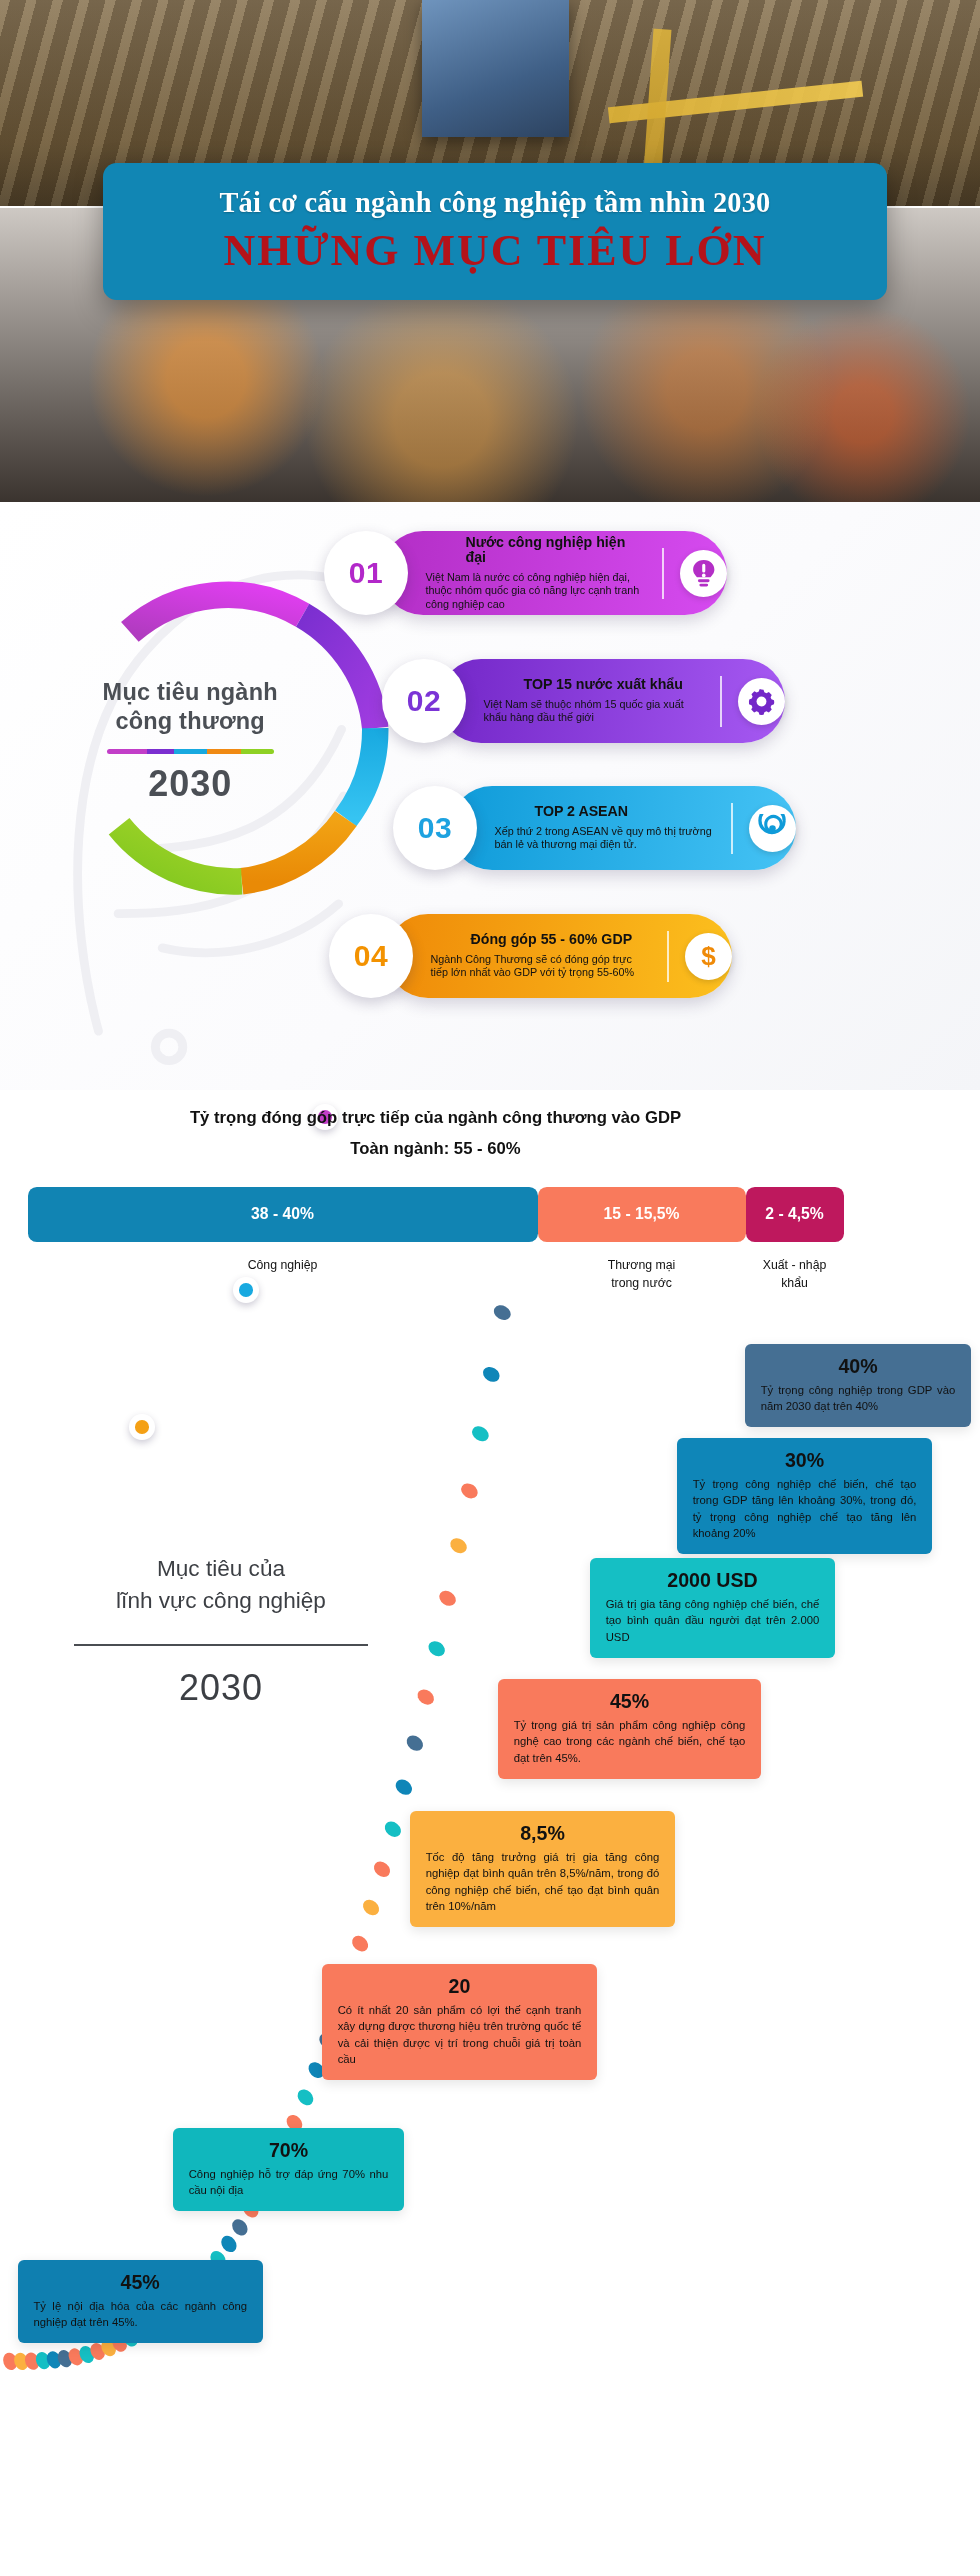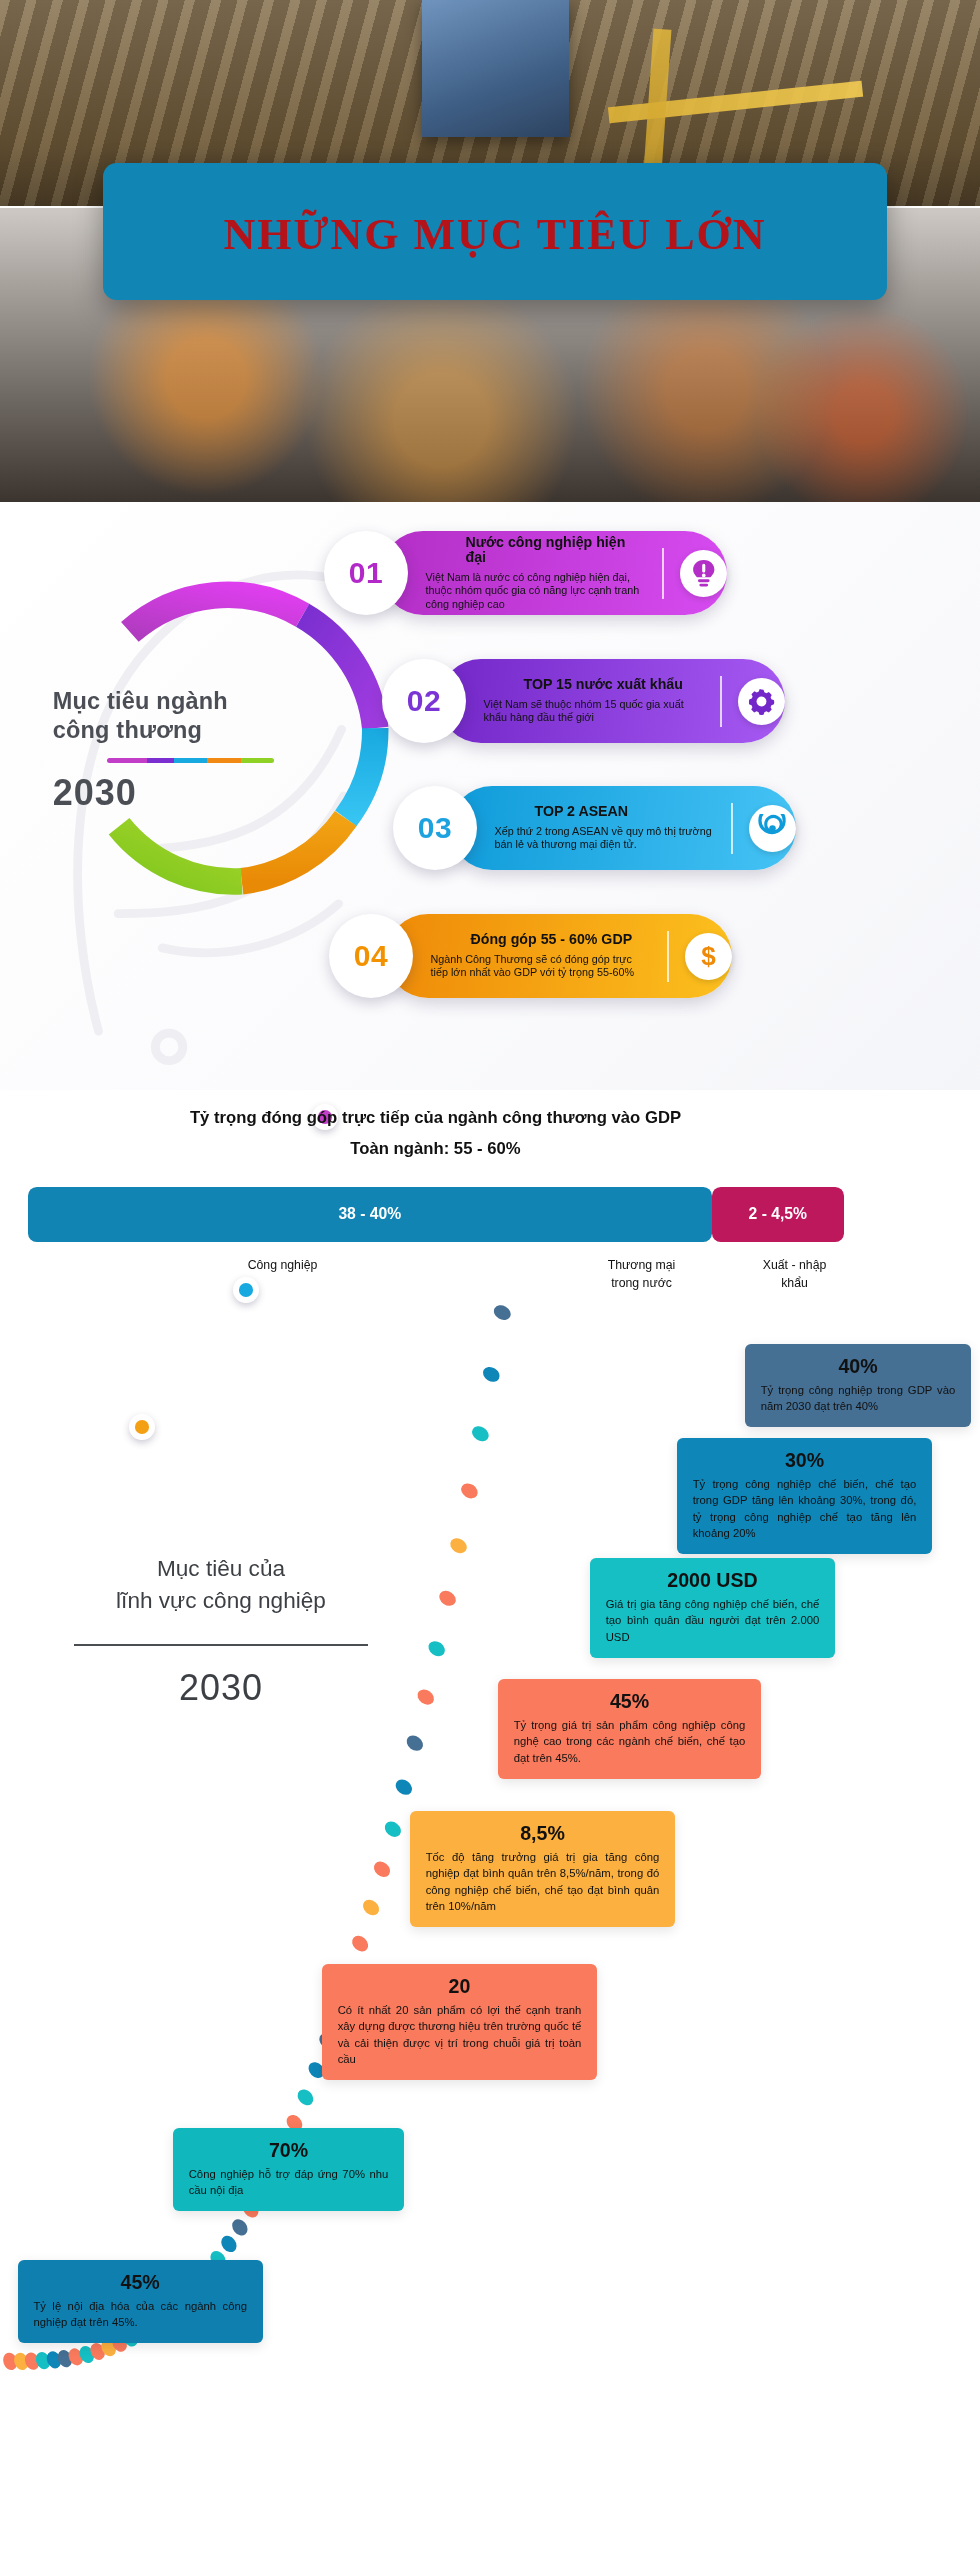--- a/index.html
+++ b/index.html
@@ -71,21 +71,21 @@
     margin-top: 5.9px;
   }
 
   
   .goals { position: relative; width:981px; height: 588px; background:
       linear-gradient(135deg,#ffffff 0%,#fbfbfd 55%,#f4f5f8 100%); }
 
   .donut-wrap { position:absolute; left: 17.7px; top: 21.6px; width: 422px; height: 422px; }
   .donut-svg { position:absolute; left:0; top:0; }
   .donut-center {
-    position:absolute; left: 35px; top: 163px; width: 275px; text-align:left;
+    position:absolute; left: 35px; top: 154px; width: 275px; text-align:center;
   }
   .donut-title { font-size: 23.5px; font-weight:700; color:#4b4f55; line-height:1.25; letter-spacing:0.2px;}
   .donut-rule {
     width: 167px; height: 4.9px; margin: 12.7px auto 8.8px; border-radius: 2.9px;
     background: linear-gradient(90deg,#c23ec8 0%,#c23ec8 24%,#7b2fd0 24%,#7b2fd0 40%,
                 #18a9e0 40%,#18a9e0 60%,#f08a14 60%,#f08a14 80%,#8fd124 80%,#8fd124 100%);
   }
   .donut-year { font-size: 36px; font-weight:700; color:#4b4f55; letter-spacing:1px; }
 
   .goal-row { position:absolute; display:flex; align-items:center; }
@@ -153,20 +153,21 @@
 
 <div class="page">
 
   <div class="hero">
     <div class="hero-photo"></div>
     <div class="hero-machine"></div>
     <div class="hero-beam"></div>
     <div class="hero-beam2"></div>
 
     <div class="title-card">
+      <div class="title-line1">Tái cơ cấu ngành công nghiệp tầm nhìn 2030</div>
       <div class="title-line2">NHỮNG MỤC TIÊU LỚN</div>
     </div>
   </div>
 
   <div class="goals">
 
     <svg class="dots-svg" width="981" height="588" viewBox="0 0 1000 600">
       <path d="M100,540 C70,430 60,250 150,150 C230,60 330,60 395,100" fill="none" stroke="#efeff3" stroke-width="9" stroke-linecap="round"></path>
       <path d="M165,455 C230,470 300,450 345,410" fill="none" stroke="#efeff3" stroke-width="9" stroke-linecap="round"></path>
       <path d="M120,420 C200,420 290,410 350,300" fill="none" stroke="#efeff3" stroke-width="9" stroke-linecap="round"></path>
@@ -300,20 +301,21 @@
         <i style="background:#f4a015"></i>
       </div>
   </div>
 
   <div class="barsec">
     <div class="bar-title">Tỷ trọng đóng góp trực tiếp của ngành công thương vào GDP</div>
     <div class="bar-sub">Toàn ngành: 55 - 60%</div>
 
     <div class="bar-track">
       <div class="bar-seg" style="flex:62.5; background:#1184b3">38 - 40%</div>
+      <div class="bar-seg" style="flex:25.5; background:#f97a5c">15 - 15,5%</div>
       <div class="bar-seg" style="flex:12; background:#be185d">2 - 4,5%</div>
     </div>
 
     <div class="bar-legend">
       <div class="bar-leg" style="flex:62.5">
         <span>Công nghiệp</span>
       </div>
       <div class="bar-leg" style="flex:25.5">
         Thương mại<br>trong nước
       </div>

